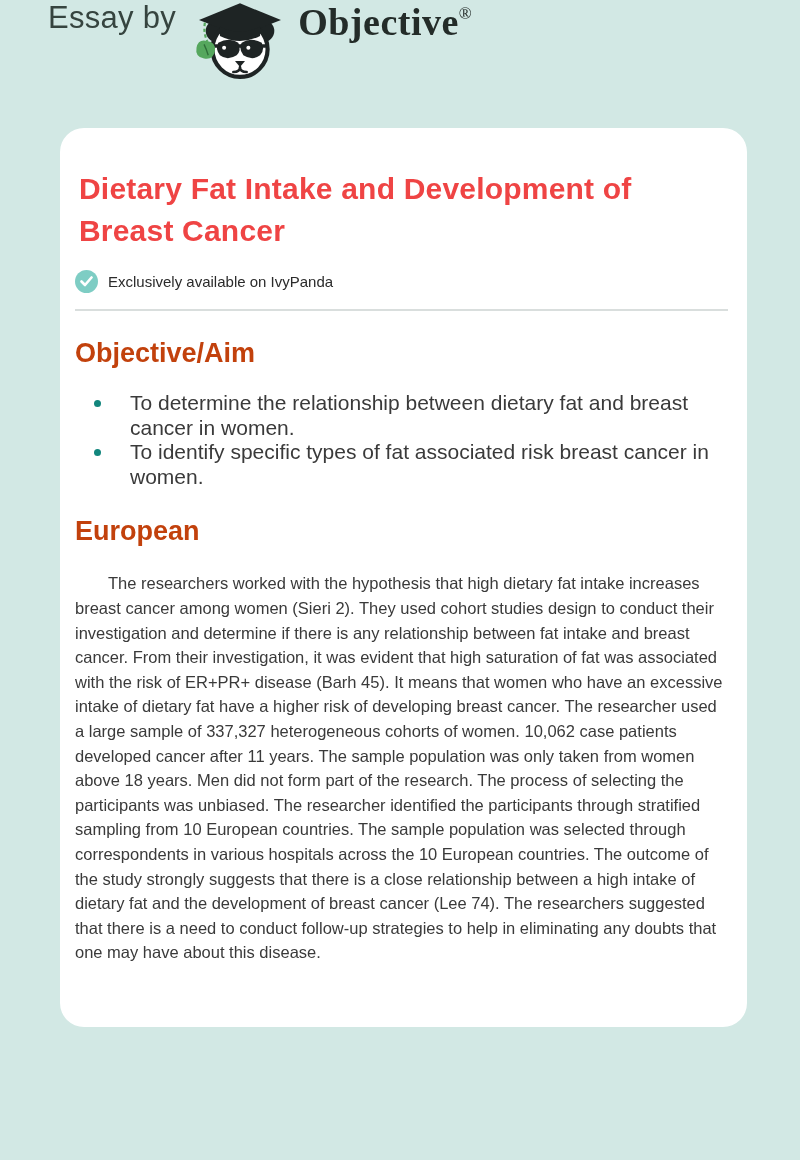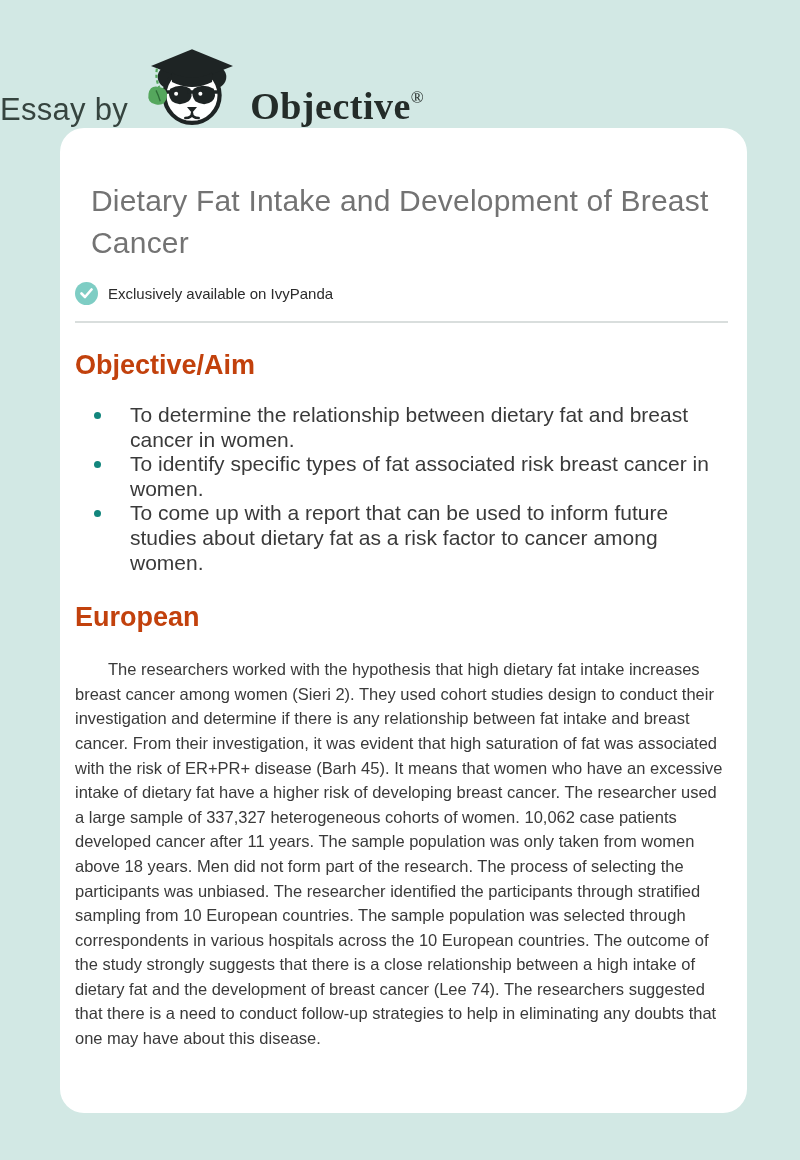--- a/index.html
+++ b/index.html
@@ -9,21 +9,22 @@
     height: 1160px;
     background: #d2e8e4;
     font-family: "Liberation Sans", "DejaVu Sans", sans-serif;
     overflow: hidden;
   }
 
   
   .site-header {
     height: 128px;
     display: flex;
-    align-items: flex-end;
+    align-items: flex-start;
+    padding-left: 48px;
   }
   .essay-by {
     font-size: 31px;
     color: #36443f;
     letter-spacing: 0.3px;
   }
   .logo-wrap {
     margin: 0 12px 0 18px;
     display: flex;
     align-items: center;
@@ -45,25 +46,25 @@
 
   
   .essay-card {
     margin-left: 60px;
     width: 687px;
     background: #ffffff;
     border-radius: 24px;
     padding: 36px 19px 62px 15px;
   }
   .article-title {
-    margin: 16px;
+    margin: 4px;
     font-size: 30px;
     line-height: 42px;
-    font-weight: 400;
-    color: #737373;
+    font-weight: 700;
+    color: #ef4444;
     letter-spacing: 0.2px;
   }
   .badge-row {
     display: flex;
     align-items: center;
     gap: 10px;
     margin-top: 18px;
   }
   .badge-circle {
     width: 23px;
@@ -171,18 +172,17 @@
     <span class="badge-label">Exclusively available on IvyPanda</span>
   </div>
 
   <hr class="divider">
 
   <h2 class="section-heading">Objective/Aim</h2>
 
   <ul class="objectives-list">
     <li>To determine the relationship between dietary fat and breast cancer in women.</li>
     <li>To identify specific types of fat associated risk breast cancer in women.</li>
-    <li>To come up with a report that can be used to inform future studies about dietary fat as a risk factor to cancer among women.</li>
   </ul>
 
   <h2 class="section-heading">European</h2>
   <p class="body-paragraph">The researchers worked with the hypothesis that high dietary fat intake increases breast cancer among women (Sieri 2). They used cohort studies design to conduct their investigation and determine if there is any relationship between fat intake and breast cancer. From their investigation, it was evident that high saturation of fat was associated with the risk of ER+PR+ disease (Barh 45). It means that women who have an excessive intake of dietary fat have a higher risk of developing breast cancer. The researcher used a large sample of 337,327 heterogeneous cohorts of women. 10,062 case patients developed cancer after 11 years. The sample population was only taken from women above 18 years. Men did not form part of the research. The process of selecting the participants was unbiased. The researcher identified the participants through stratified sampling from 10 European countries. The sample population was selected through correspondents in various hospitals across the 10 European countries. The outcome of the study strongly suggests that there is a close relationship between a high intake of dietary fat and the development of breast cancer (Lee 74). The researchers suggested that there is a need to conduct follow-up strategies to help in eliminating any doubts that one may have about this disease.</p>
 </main>
 
 </body></html>

